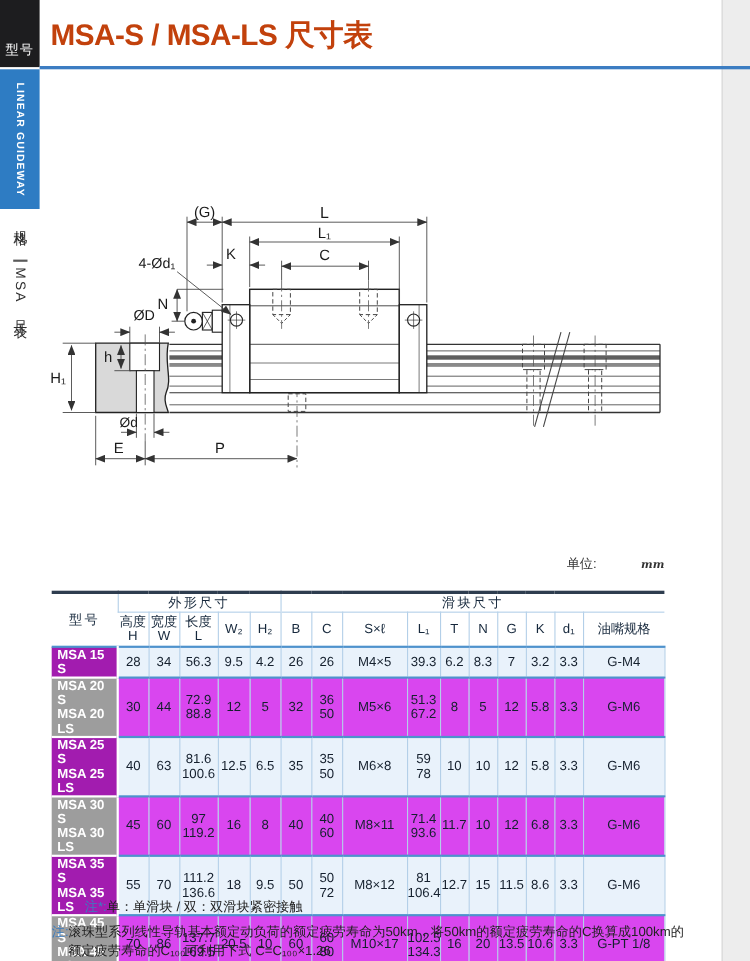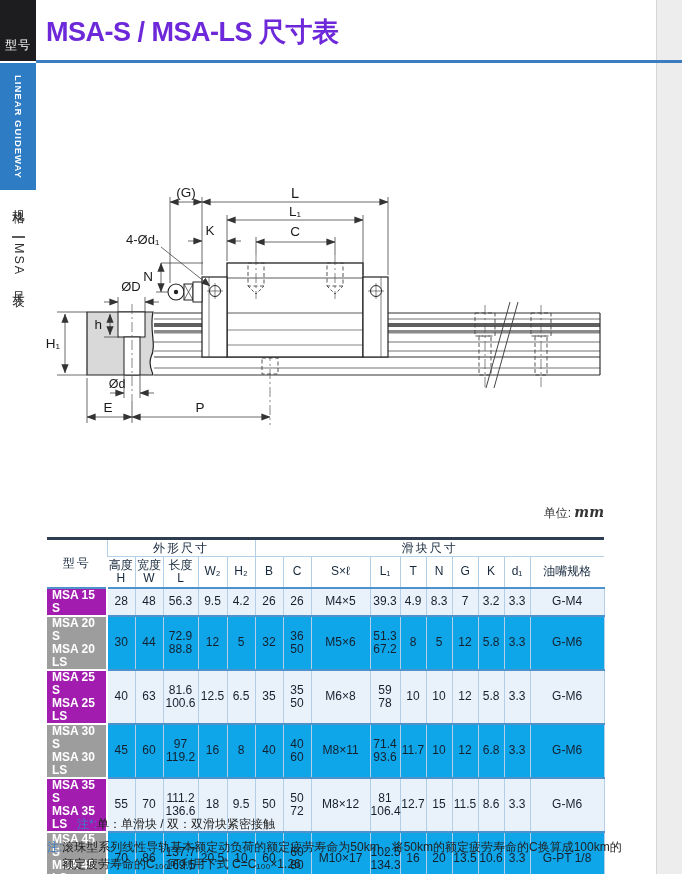--- a/index.html
+++ b/index.html
@@ -10,21 +10,21 @@
   }
   
   .edge-strip { position:absolute; left:656px; top:0; width:26px; height:874px;
     background:#ededed; border-left:1px solid #d6d6d6; z-index:1; }
 
   
   .top-tab { position:absolute; left:0; top:0; width:36px; height:61px; background:#1d1d1f; z-index:3; }
   .top-tab span { position:absolute; bottom:7px; left:0; width:100%; text-align:center;
     color:#fff; font-size:12px; letter-spacing:1px; }
   .title { position:absolute; left:46px; top:14px; font-size:27px; font-weight:700;
-    letter-spacing:-0.5px; color:#6d28d9; z-index:3; }
+    letter-spacing:-0.5px; color:#c2410c; z-index:3; }
   .title-rule { position:absolute; left:36px; top:60px; width:646px; height:3px; background:#3c7dc2; z-index:4; }
 
   
   .side-brand { position:absolute; left:0; top:63px; width:36px; height:127px; background:#2e7cc3;
     display:flex; align-items:center; justify-content:center; z-index:3; }
   .side-brand span { writing-mode:vertical-rl; text-orientation:mixed; color:#fff;
     font-size:9.5px; font-weight:700; letter-spacing:1px; white-space:nowrap; }
   .side-sec, .side-sub { position:absolute; left:0; width:36px; display:flex; justify-content:center; z-index:3; }
   .side-sec { top:199px; }
   .side-sub { top:243px; }
@@ -32,42 +32,42 @@
     font-size:12.5px; color:#2e2e2e; letter-spacing:2px; white-space:nowrap; }
   .side-div { position:absolute; left:12px; top:236px; width:13px; height:2px; background:#5a5a5a; z-index:3; }
 
   
   .diagram { position:absolute; left:40px; top:185px; z-index:2; }
   .diagram text { font-family:"Liberation Sans","DejaVu Sans",sans-serif; fill:#1a1a1a; }
 
   
   .unit { position:absolute; left:440px; top:504px; width:164px; text-align:right;
     font-size:12px; color:#333; z-index:2; }
-  .unit i { font-family:"DejaVu Serif","Liberation Serif",serif; font-style:italic; font-weight:700; font-size:14px; }
+  .unit i { font-family:"DejaVu Serif","Liberation Serif",serif; font-style:italic; font-weight:700; font-size:10px;margin-left:37px; }
 
   
   .tbl { position:absolute; left:47px; top:537px; width:557px; border-collapse:collapse;
     table-layout:fixed; z-index:2; font-size:12px; color:#15202e;
     border-top:3px solid #2e3d4f; border-bottom:3px solid #4779b8; }
   .tbl th, .tbl td { border-left:1px solid #b3cfe8; text-align:center; vertical-align:middle;
     white-space:pre-line; line-height:13px; font-weight:400; padding:0; }
   .tbl th:first-child, .tbl td:first-child { border-left:none; }
   .tbl td:last-child { border-right:1px solid #b3cfe8; }
   .tbl thead th { color:#16283c;margin-top:32px; }
   .tbl thead tr.grp th { height:18px; letter-spacing:2px; }
   .tbl thead tr.sub th { height:31px; }
   .tbl thead th.model { letter-spacing:3px; }
   .tbl tbody tr > * { border-top:2px solid #4e92cc; }
   .tbl tbody tr + tr th { border-top:2px solid #ffffff; }
   .tbl tbody th { color:#fff; font-weight:700; text-align:left; padding-left:5px;
     border-right:2px solid #ffffff; font-size:12px; line-height:13px; }
   .tbl tbody tr.tone-blue th { background:#a21caf; }
   .tbl tbody tr.tone-gray th { background:#9d9d9d; }
   .tbl tbody tr.tone-blue td { background:#e9f2fb; }
-  .tbl tbody tr.tone-gray td { background:#0ea5e9; }
+  .tbl tbody tr.tone-gray td { background:#d946ef; }
   .tbl tbody tr.single > * { height:16px; }
   .tbl tbody tr.dbl > * { height:27px; }
 
   
   .note { position:absolute; left:47px; width:590px; font-size:12px; color:#222;
     line-height:17px; z-index:2; }
   .note .nb { color:#3c7dc0; }
   .note1 { top:816px;padding-left:30px; }
   .note2 { top:839px; }
   .note2 .l2 { padding-left:15px; }
@@ -284,29 +284,29 @@
           <th>G</th>
           <th>K</th>
           <th>d₁</th>
           <th>油嘴规格</th>
         </tr>
       </thead>
       <tbody>
         <tr class="tone-blue single">
           <th>MSA 15 S</th>
           <td>28</td>
-          <td>48</td>
+          <td>34</td>
           <td>56.3</td>
           <td>9.5</td>
           <td>4.2</td>
           <td>26</td>
           <td>26</td>
           <td>M4×5</td>
           <td>39.3</td>
-          <td>4.9</td>
+          <td>6.2</td>
           <td>8.3</td>
           <td>7</td>
           <td>3.2</td>
           <td>3.3</td>
           <td>G-M4</td>
         </tr>
         <tr class="tone-gray dbl">
           <th>MSA 20 S
 MSA 20 LS</th>
           <td>30</td>

